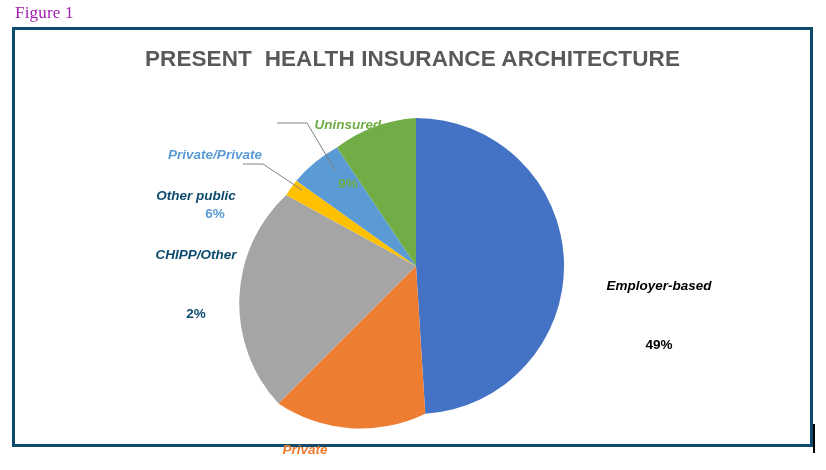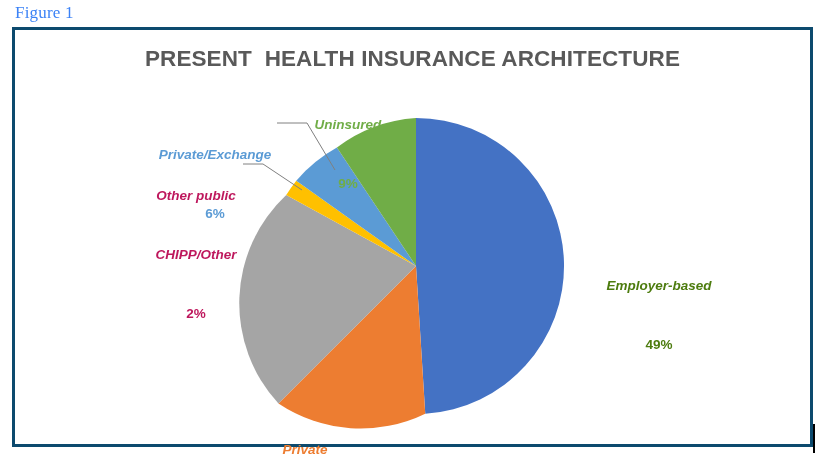--- a/index.html
+++ b/index.html
@@ -20,21 +20,21 @@
     height: 470px;
     background: #ffffff;
   }
   
   #figure-caption {
     position: absolute;
     left: 15px;
     top: 3px;
     font-family: "Liberation Serif", serif;
     font-size: 17px;
-    color: #3b82f6;
+    color: #a21caf;
     letter-spacing: 0.2px;
     white-space: pre;
   }
   
   #chart-frame {
     position: absolute;
     left: 12px;
     top: 27px;
     width: 801px;
     height: 420px;
@@ -84,34 +84,34 @@
   #label-uninsured {
     left: 250px; top: 46px; width: 166px;
     color: #70AD47;
   }
   #label-private {
     left: 120px; top: 76px; width: 160px;
     color: #5B9BD5;
   }
   #label-otherpublic {
     left: 120px; top: 117px; width: 122px;
-    color: #be185d;
+    color: #0c4a6e;
   }
   #label-medicare {
     left: 110px; top: 203px; width: 152px;
     color: #A5A5A5;
     font-weight: normal;
   }
   #label-medicaid {
     left: 220px; top: 371px; width: 140px;
     color: #ED7D31;
   }
   #label-employer {
     left: 556px; top: 207px; width: 176px;
-    color: #4d7c0f;
+    color: #000000;
   }
   
   #text-caret {
     position: absolute;
     left: 813px;
     top: 424px;
     width: 2px;
     height: 29px;
     background: #000000;
   }
@@ -150,21 +150,21 @@
           <polyline points="228,134 248,134 287,160"></polyline>
         </g>
       </svg>
 
       <div class="data-label lbl-center" id="label-uninsured">
         <span class="lbl-name">Uninsured</span>
         <span class="lbl-pct">9%</span>
       </div>
 
       <div class="data-label lbl-center" id="label-private">
-        <span class="lbl-name">Private/Exchange</span>
+        <span class="lbl-name">Private/Private</span>
         <span class="lbl-pct">6%</span>
       </div>
 
       <div class="data-label lbl-center" id="label-otherpublic">
         <span class="lbl-name">Other public</span>
         <span class="lbl-name">CHIPP/Other</span>
         <span class="lbl-pct">2%</span>
       </div>
 
 

